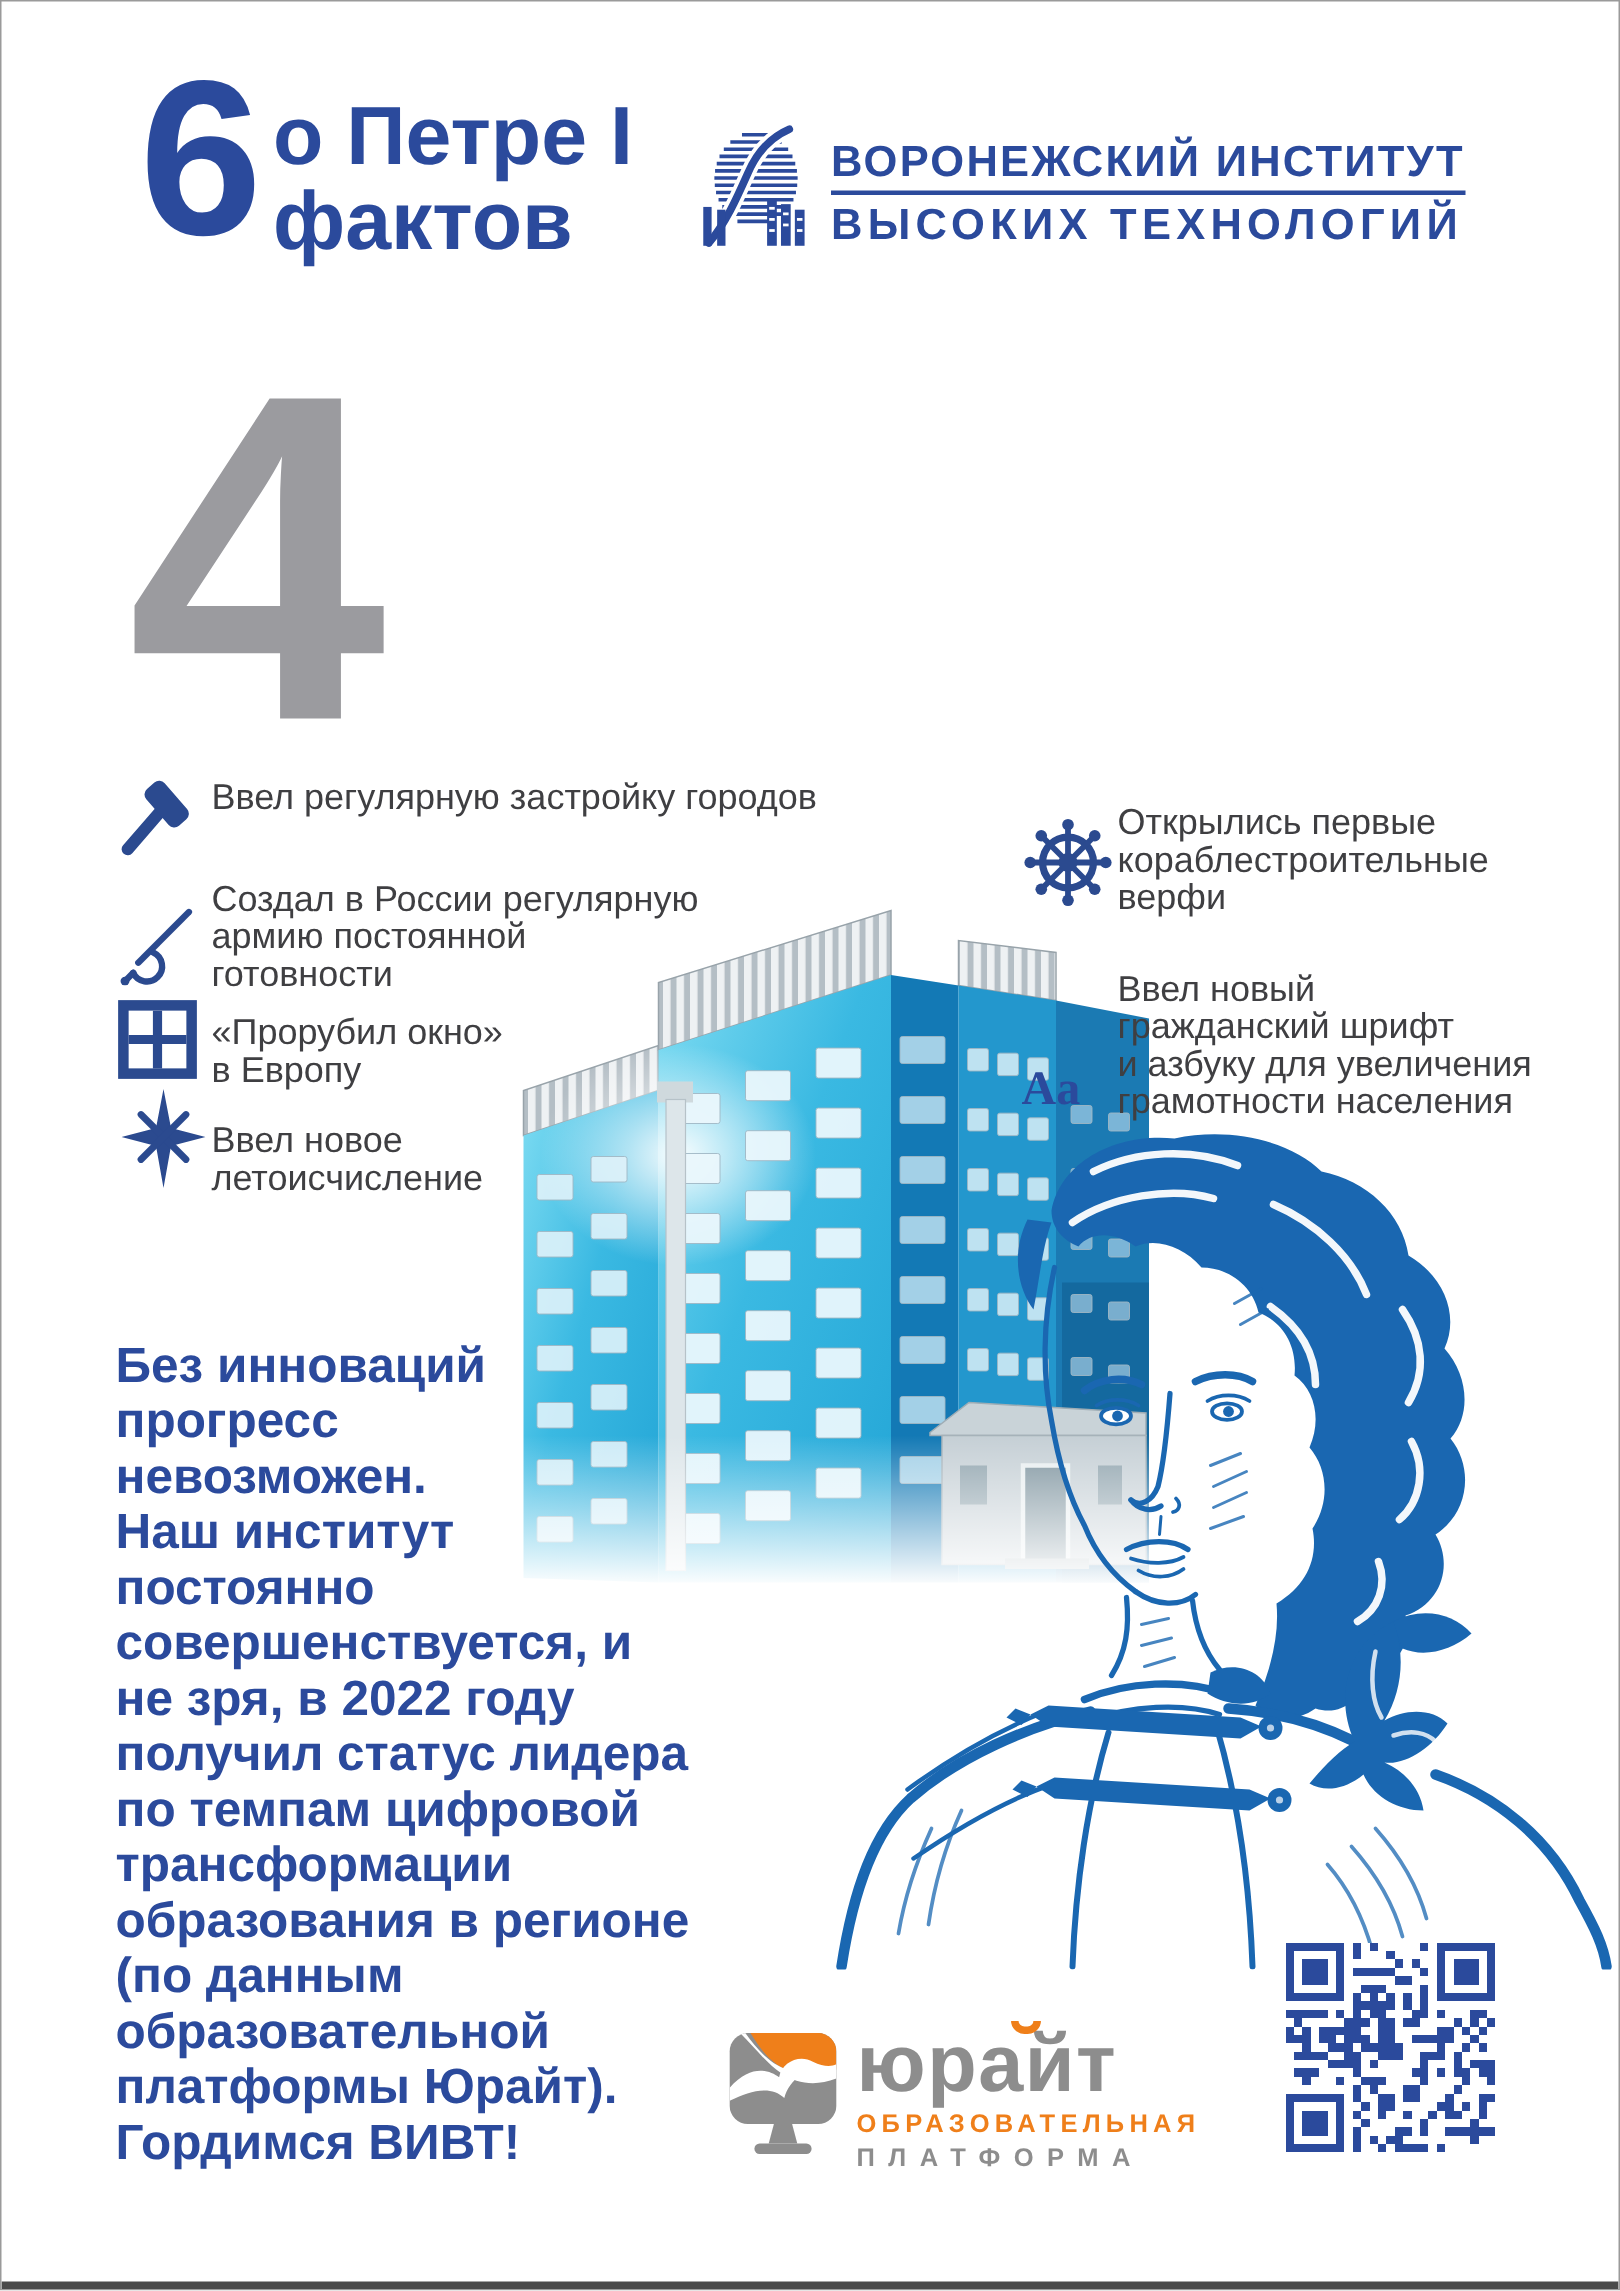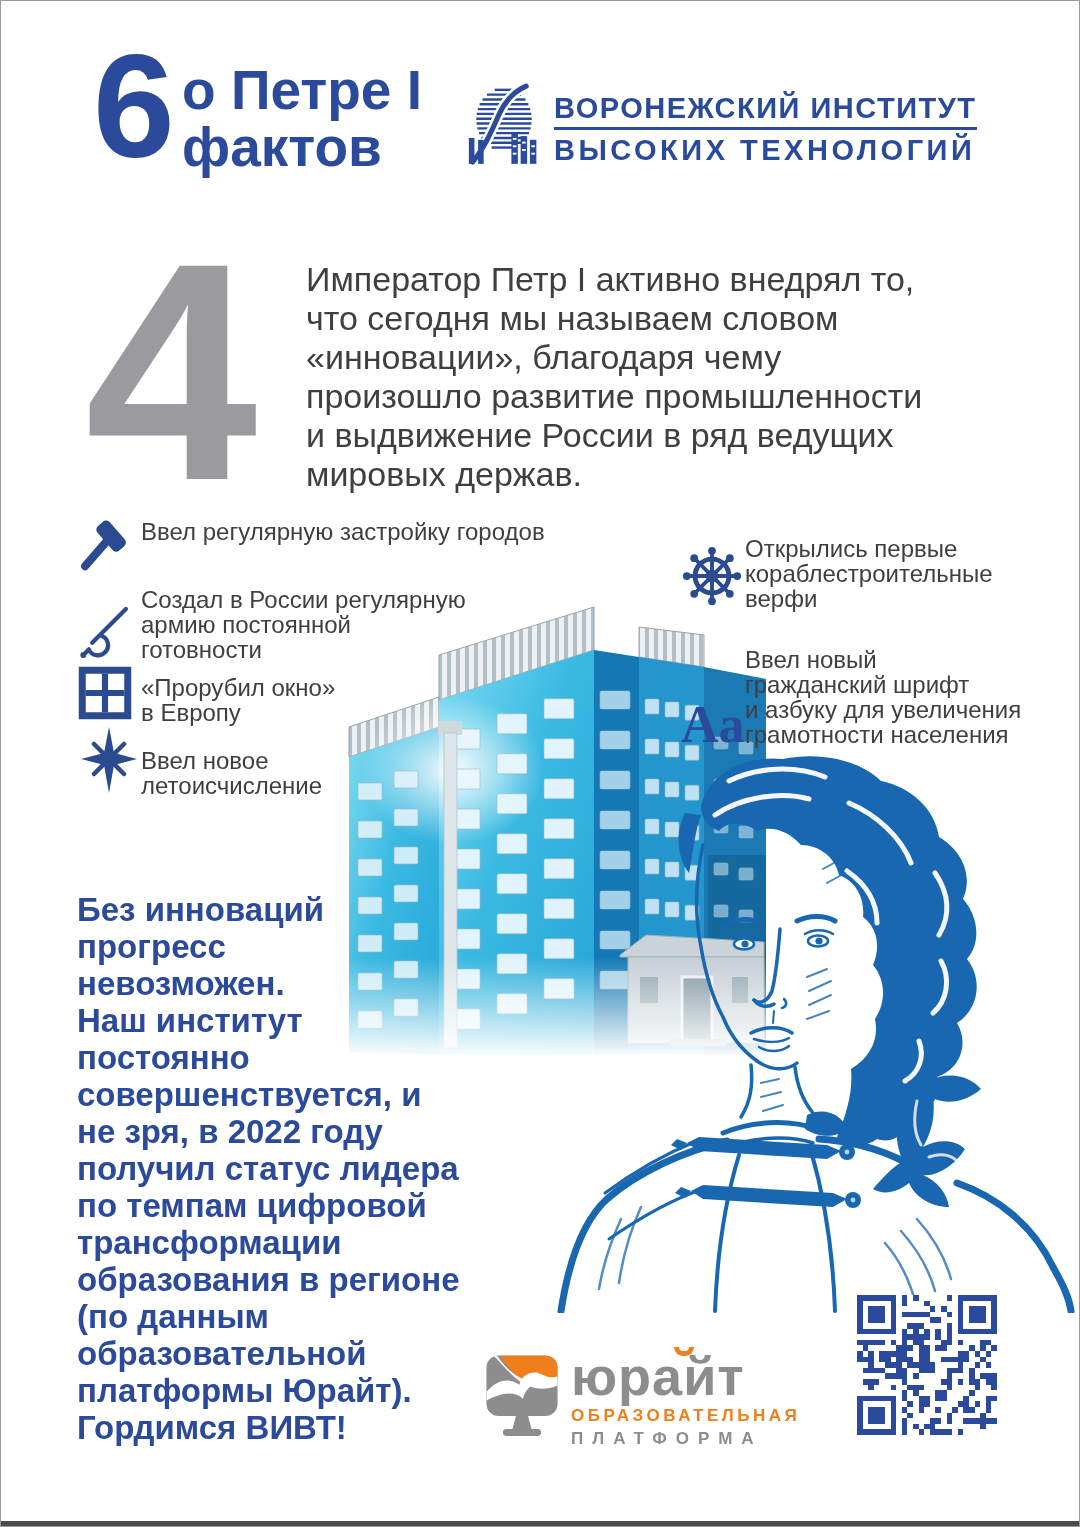--- a/index.html
+++ b/index.html
@@ -29,21 +29,21 @@
            color:var(--gray4);line-height:1}
   .fact-text{position:absolute;left:305px;top:259px;width:730px;font-size:34px;line-height:39px;
            color:var(--text);white-space:pre-line;margin:0}
 
   
   .fact-row{position:absolute;display:flex;align-items:flex-end}
   .fact-row.center{align-items:flex-start}
   .fi{width:64px;flex:0 0 64px}
   .ft{font-size:24px;line-height:25px;color:var(--text);white-space:pre-line;width:430px}
   .ftr{width:300px}
-  .aa{font-family:"Liberation Serif","DejaVu Serif",serif;font-weight:700;font-size:52px;
+  .aa{font-family:"Liberation Serif","DejaVu Serif",serif;font-weight:700;font-size:32px;
       color:var(--navy);line-height:44px}
 
   .r1{left:76px;top:518px;height:56px}
   .r2{left:76px;top:584px}  .r2 .ft{padding-top:2px}
   .r3{left:76px;top:664px}  .r3 .ft{padding-top:9px}
   .r4{left:76px;top:722px}  .r4 .ft{padding-top:25px}
   .r5{left:680px;top:530px} .r5 .ftr{padding-top:5px}
   .r6{left:680px;top:640px} .r6 .ftr{padding-top:6px}
 
   .building{position:absolute;left:333px;top:604px;width:432px;height:453px}
@@ -112,26 +112,20 @@
       </g>
     </svg>
     <div class="logo-text">
       <div class="logo-l">ВОРОНЕЖСКИЙ ИНСТИТУТ</div>
       <div class="logo-rule"></div>
       <div class="logo-l logo-l2">ВЫСОКИХ ТЕХНОЛОГИЙ</div>
     </div>
   </div>
 
   <div class="numeral">4</div>
-  <p class="fact-text">Император Петр I активно внедрял то,
-что сегодня мы называем словом
-«инновации», благодаря чему
-произошло развитие промышленности
-и выдвижение России в ряд ведущих
-мировых держав.</p>
 
   <svg class="building" viewBox="0 0 432 453">
     <defs>
       <linearGradient id="frontG" x1="0" y1="0" x2="1" y2="1">
         <stop offset="0" stop-color="#7edcf2"></stop>
           <stop offset="0.45" stop-color="#3ab9e2"></stop>
           <stop offset="1" stop-color="#23a5d6"></stop>
       </linearGradient>
       <pattern id="vstripes" width="9" height="10" patternUnits="userSpaceOnUse">
         <rect width="9" height="10" fill="#eef1f3"></rect>

